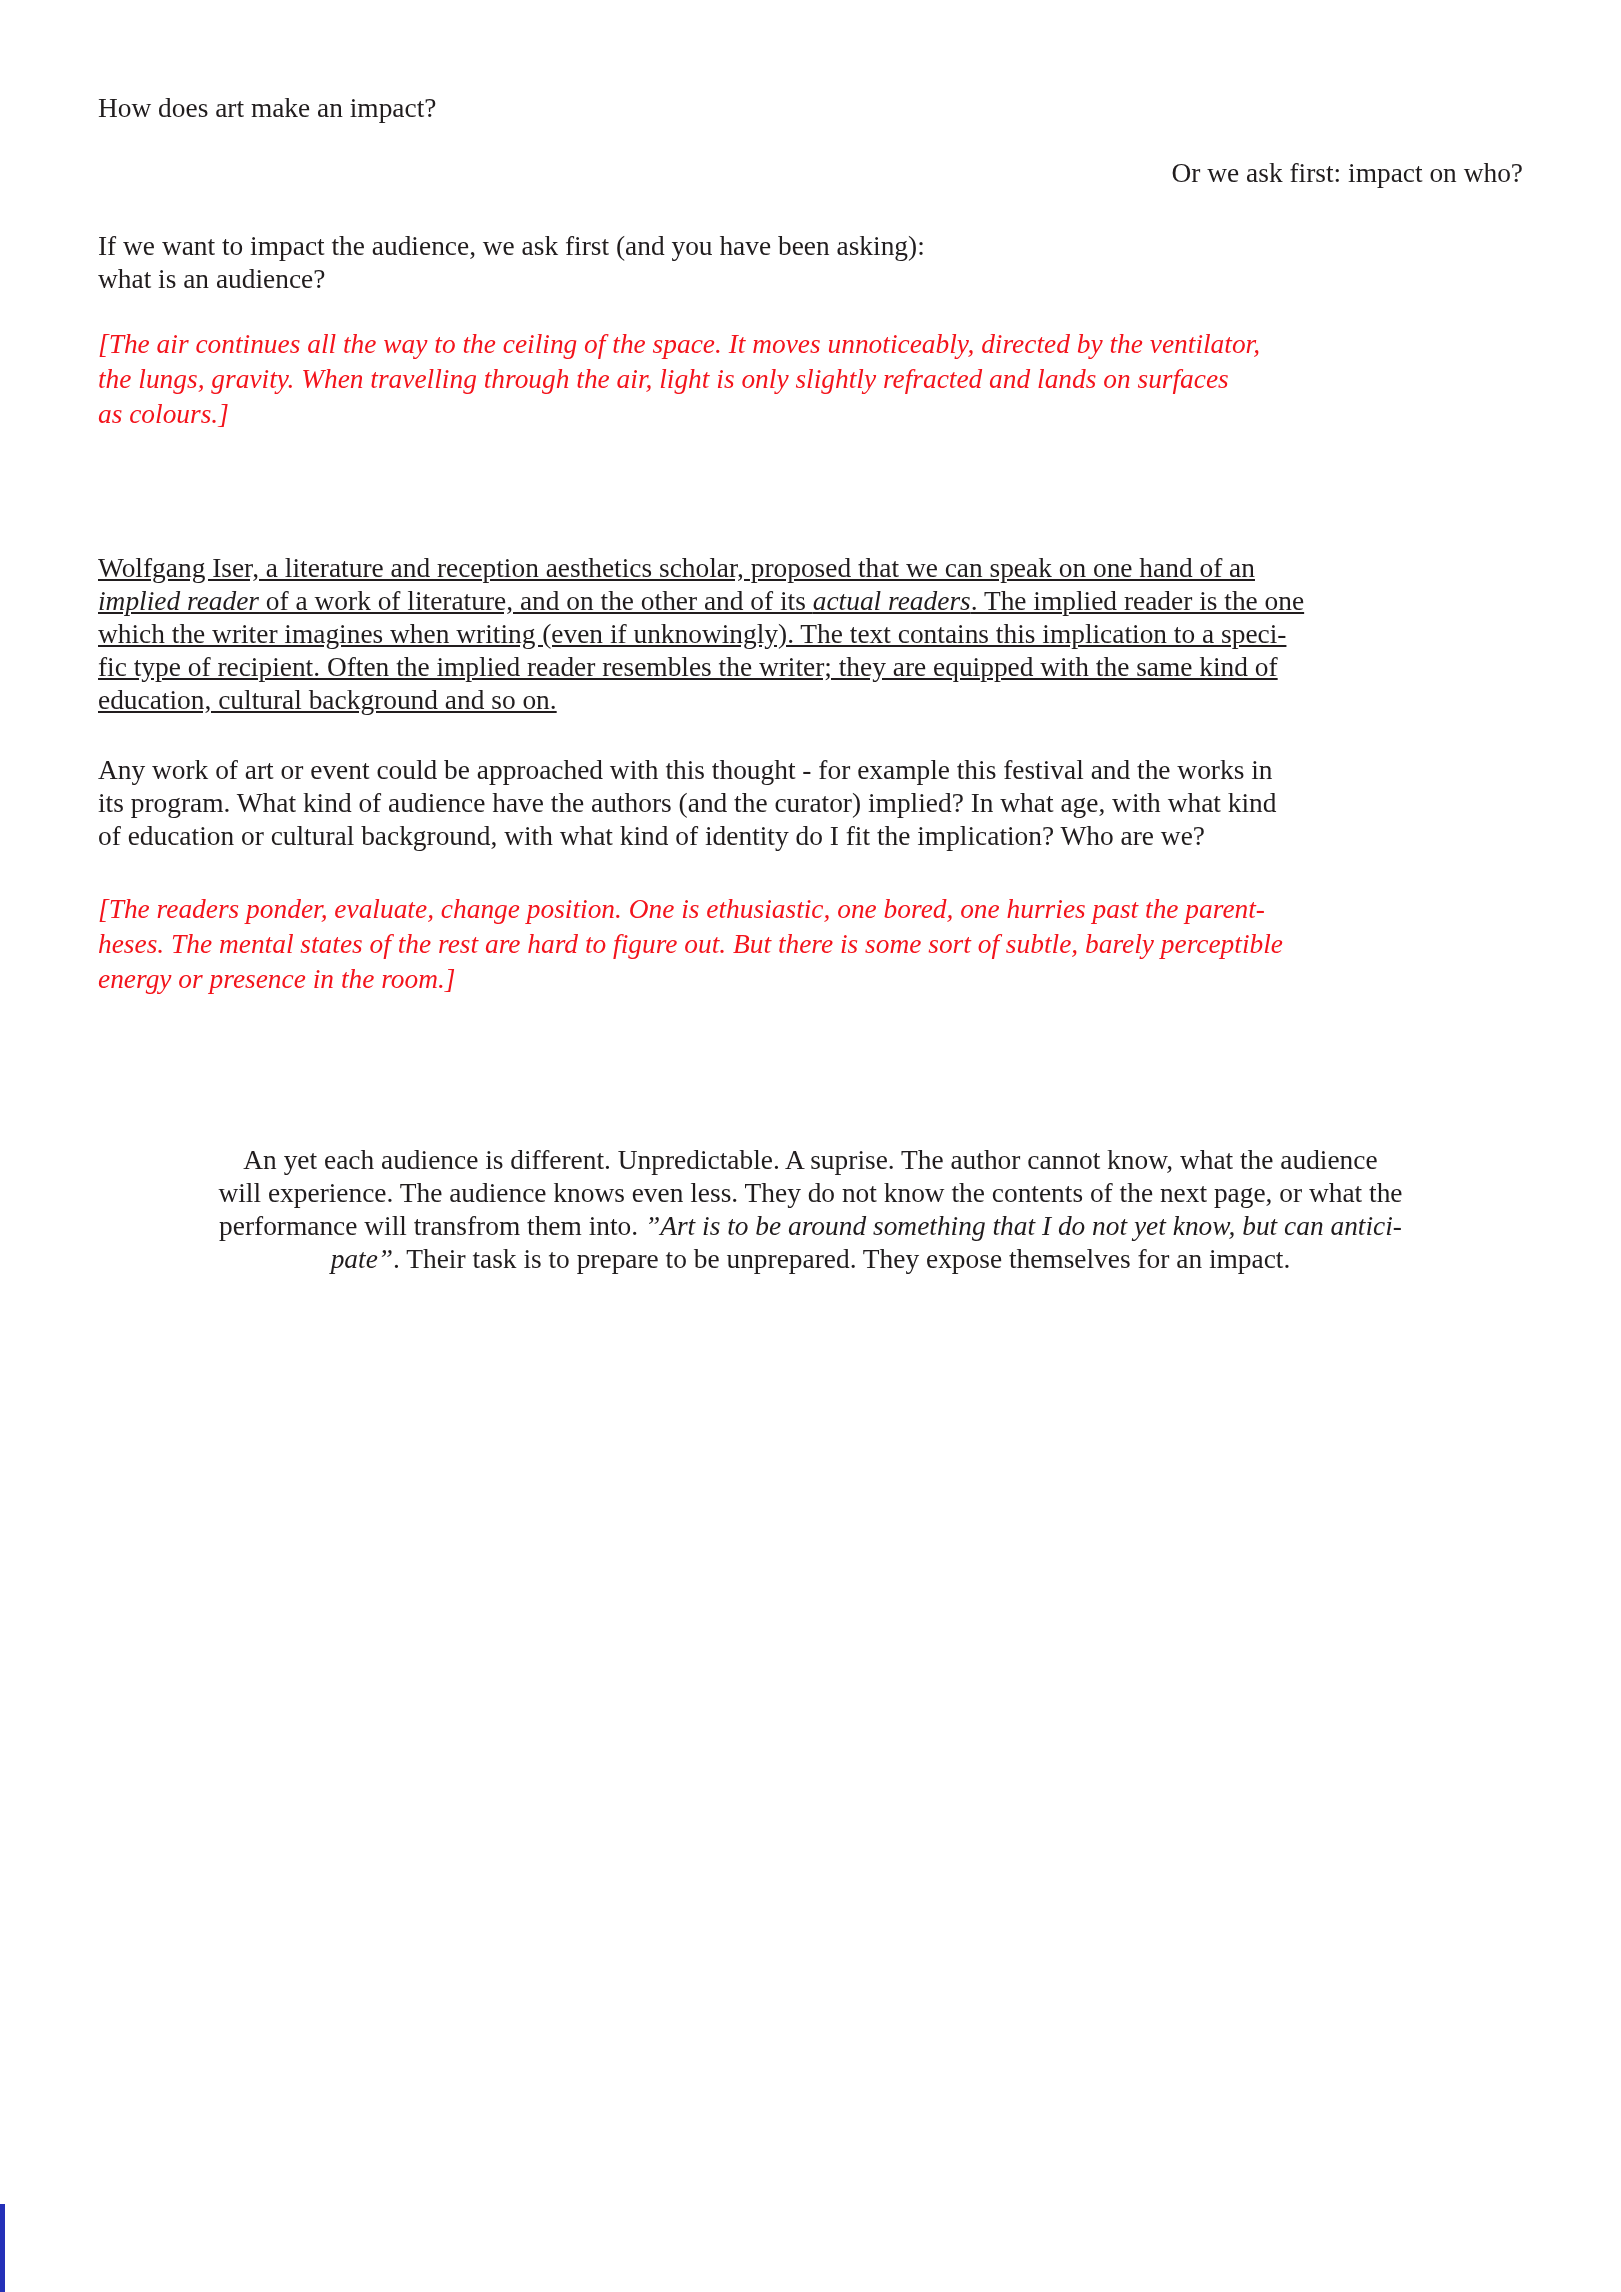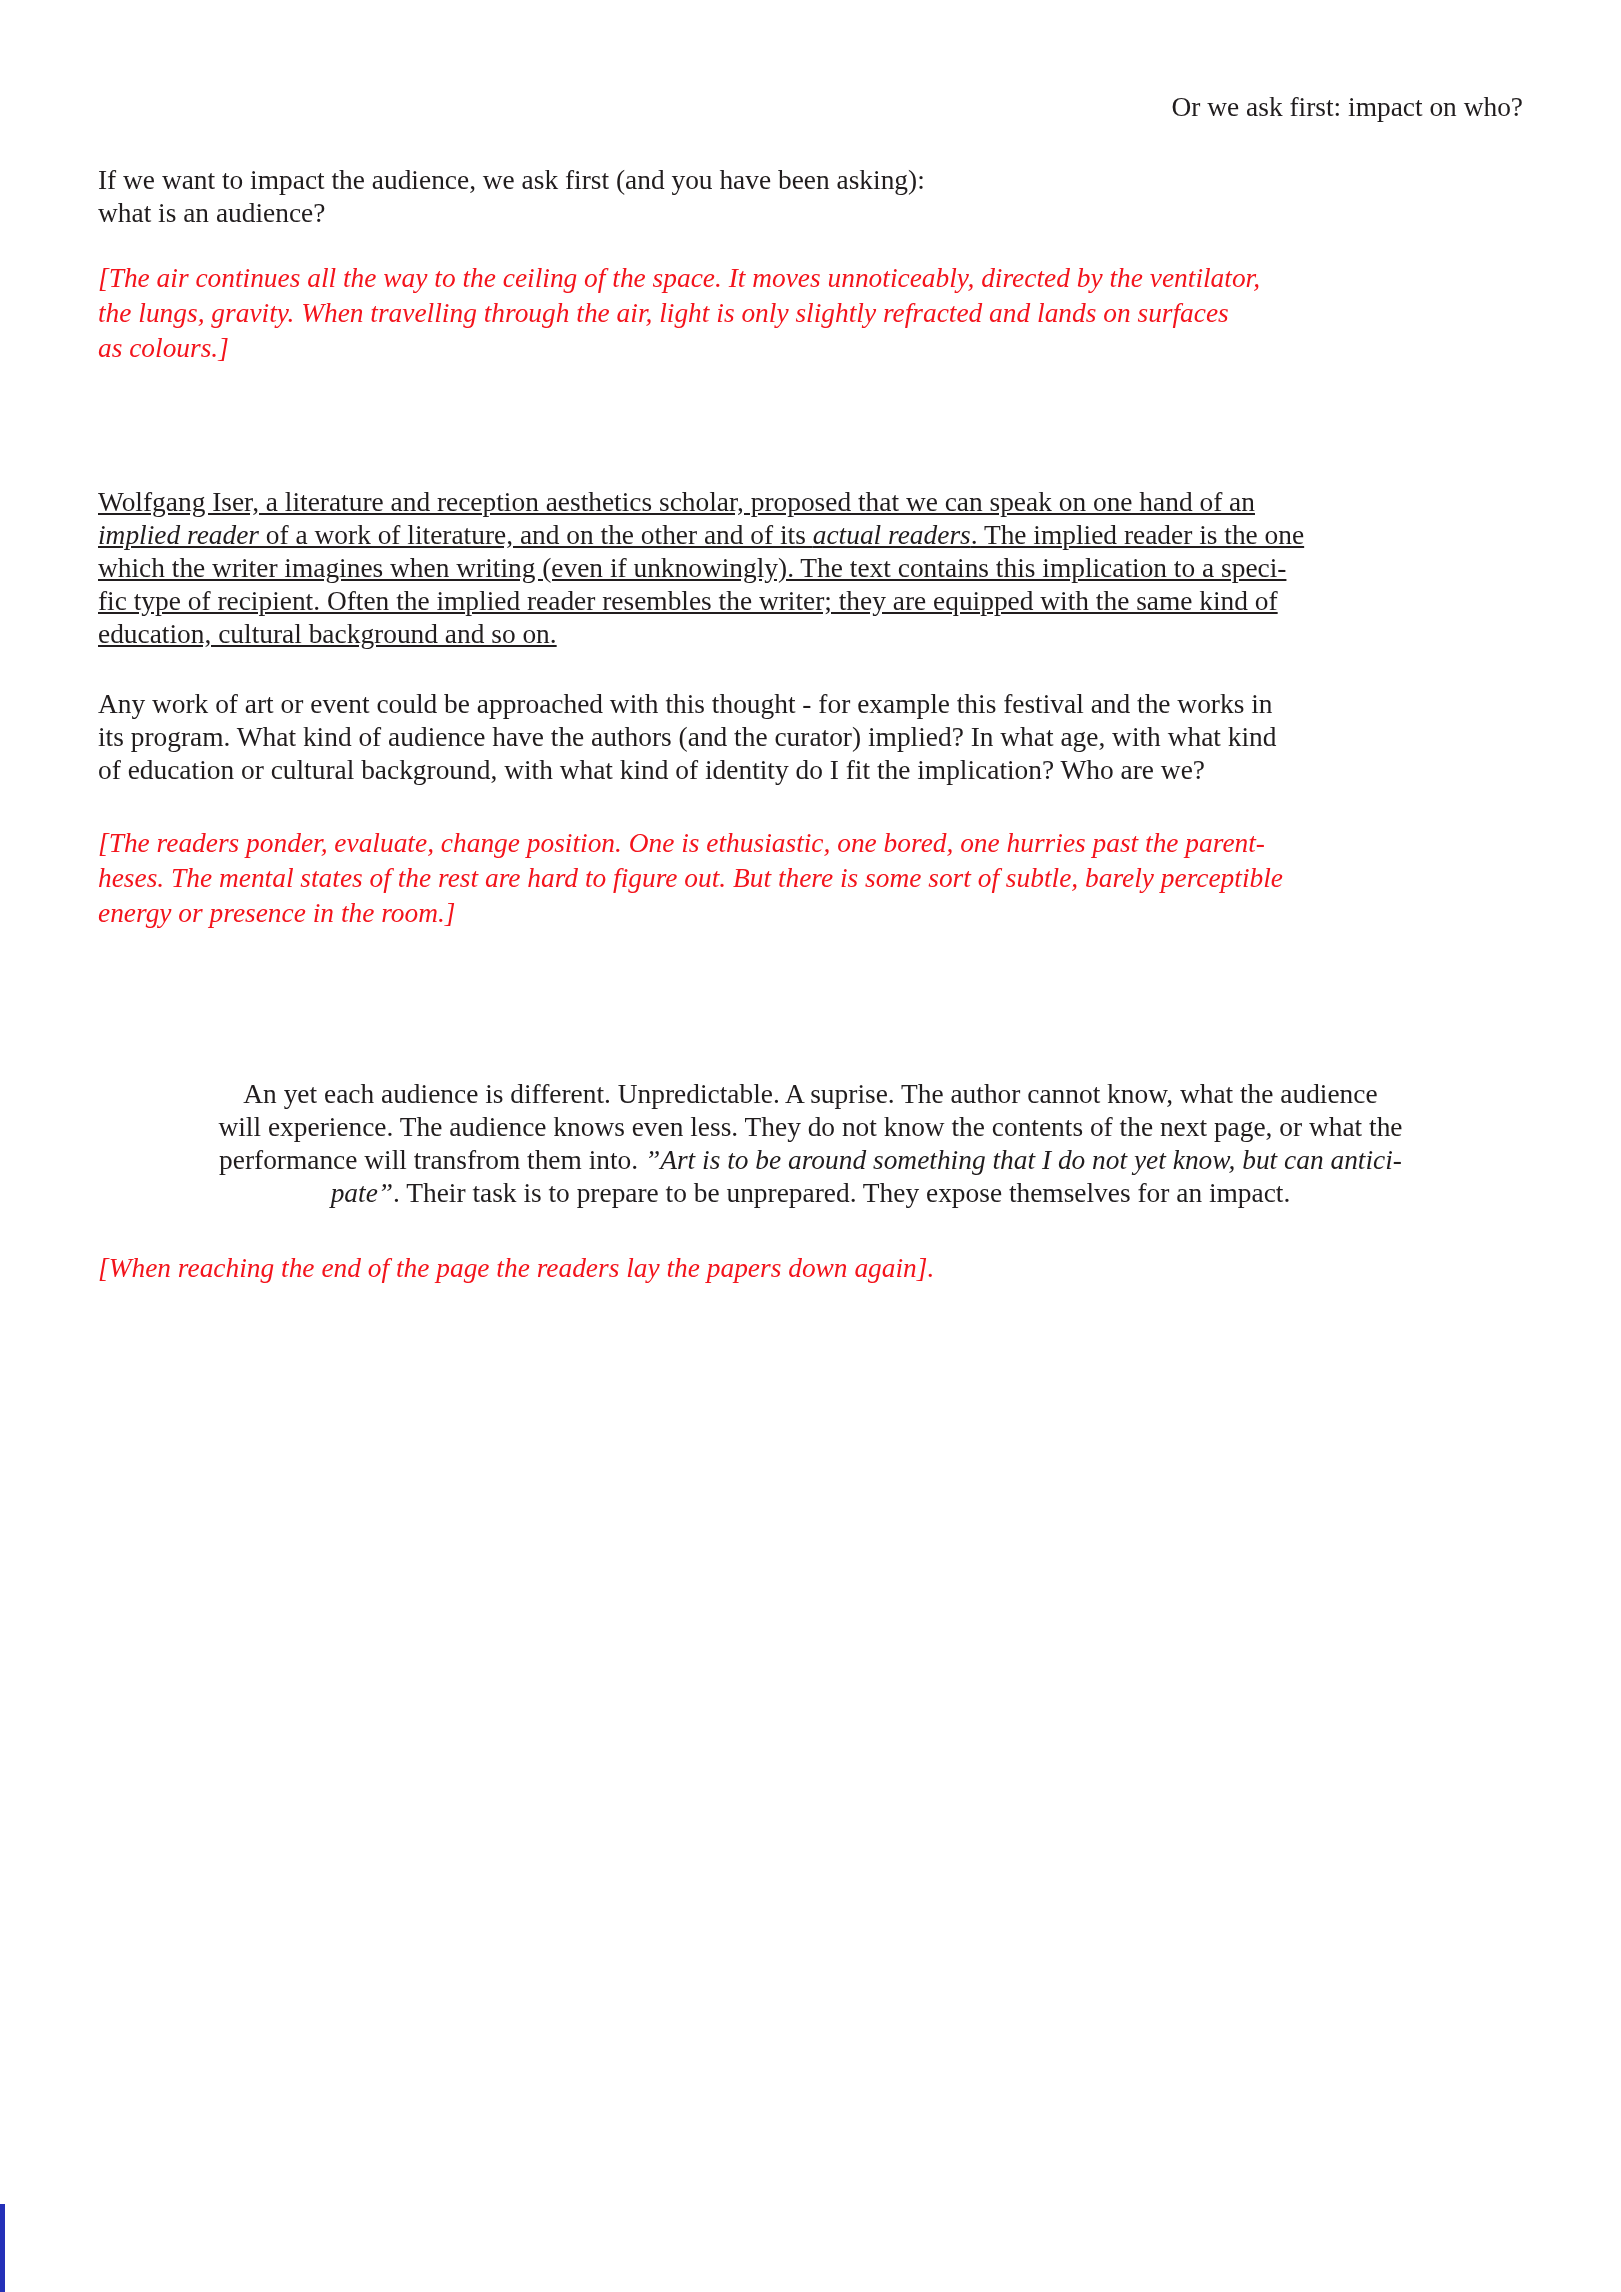--- a/index.html
+++ b/index.html
@@ -56,24 +56,24 @@
     width: 4.9px;
     height: 89px;
     background: var(--blue);
   }
 </style>
 </head>
 <body>
 
 <div class="page" data-name="document-page">
   <div class="content" id="content" data-name="document-content">
+      <div class="block normal" data-name="block-impact-question"><div class="line" data-name="block-impact-question-line"><span data-name="block-impact-question-segment">How does art make an impact?</span></div></div>
       <div class="block normal" data-name="block-impact-on-who"><div class="line" data-name="block-impact-on-who-line"><span data-name="block-impact-on-who-segment">Or we ask first: impact on who?</span></div></div>
       <div class="block normal" data-name="block-what-is-audience"><div class="line" data-name="block-what-is-audience-line"><span data-name="block-what-is-audience-segment">If we want to impact the audience, we ask first (and you have been asking):</span></div><div class="line" data-name="block-what-is-audience-line"><span data-name="block-what-is-audience-segment">what is an audience?</span></div></div>
       <div class="block red" data-name="block-stage-direction-air"><div class="line" data-name="block-stage-direction-air-line"><span data-name="block-stage-direction-air-segment">[The air continues all the way to the ceiling of the space. It moves unnoticeably, directed by the ventilator,</span></div><div class="line" data-name="block-stage-direction-air-line"><span data-name="block-stage-direction-air-segment">the lungs, gravity. When travelling through the air, light is only slightly refracted and lands on surfaces</span></div><div class="line" data-name="block-stage-direction-air-line"><span data-name="block-stage-direction-air-segment">as colours.]</span></div></div>
       <div class="block normal" data-name="block-wolfgang-iser"><div class="line" data-name="block-wolfgang-iser-line"><span data-name="block-wolfgang-iser-segment">Wolfgang Iser, a literature and reception aesthetics scholar, proposed that we can speak on one hand of an</span></div><div class="line" data-name="block-wolfgang-iser-line"><span class="it" data-name="block-wolfgang-iser-segment">implied reader</span><span data-name="block-wolfgang-iser-segment"> of a work of literature, and on the other and of its </span><span class="it" data-name="block-wolfgang-iser-segment">actual readers</span><span data-name="block-wolfgang-iser-segment">. The implied reader is the one</span></div><div class="line" data-name="block-wolfgang-iser-line"><span data-name="block-wolfgang-iser-segment">which the writer imagines when writing (even if unknowingly). The text contains this implication to a speci-</span></div><div class="line" data-name="block-wolfgang-iser-line"><span data-name="block-wolfgang-iser-segment">fic type of recipient. Often the implied reader resembles the writer; they are equipped with the same kind of</span></div><div class="line" data-name="block-wolfgang-iser-line"><span data-name="block-wolfgang-iser-segment">education, cultural background and so on.</span></div></div>
       <div class="block normal" data-name="block-any-work"><div class="line" data-name="block-any-work-line"><span data-name="block-any-work-segment">Any work of art or event could be approached with this thought - for example this festival and the works in</span></div><div class="line" data-name="block-any-work-line"><span data-name="block-any-work-segment">its program. What kind of audience have the authors (and the curator) implied? In what age, with what kind</span></div><div class="line" data-name="block-any-work-line"><span data-name="block-any-work-segment">of education or cultural background, with what kind of identity do I fit the implication? Who are we?</span></div></div>
       <div class="block red" data-name="block-stage-direction-readers"><div class="line" data-name="block-stage-direction-readers-line"><span data-name="block-stage-direction-readers-segment">[The readers ponder, evaluate, change position. One is ethusiastic, one bored, one hurries past the parent-</span></div><div class="line" data-name="block-stage-direction-readers-line"><span data-name="block-stage-direction-readers-segment">heses. The mental states of the rest are hard to figure out. But there is some sort of subtle, barely perceptible</span></div><div class="line" data-name="block-stage-direction-readers-line"><span data-name="block-stage-direction-readers-segment">energy or presence in the room.]</span></div></div>
       <div class="block normal" data-name="block-each-audience"><div class="line" data-name="block-each-audience-line"><span data-name="block-each-audience-segment">An yet each audience is different. Unpredictable. A suprise. The author cannot know, what the audience</span></div><div class="line" data-name="block-each-audience-line"><span data-name="block-each-audience-segment">will experience. The audience knows even less. They do not know the contents of the next page, or what the</span></div><div class="line" data-name="block-each-audience-line"><span data-name="block-each-audience-segment">performance will transfrom them into. </span><span class="it" data-name="block-each-audience-segment">”Art is to be around something that I do not yet know, but can antici-</span></div><div class="line" data-name="block-each-audience-line"><span class="it" data-name="block-each-audience-segment">pate”</span><span data-name="block-each-audience-segment">. Their task is to prepare to be unprepared. They expose themselves for an impact.</span></div></div>
-      <div class="block red" data-name="block-stage-direction-end"><div class="line" data-name="block-stage-direction-end-line"><span data-name="block-stage-direction-end-segment">[When reaching the end of the page the readers lay the papers down again].</span></div></div>
     </div>
   <div class="edge-marker" data-name="page-edge-marker"></div>
 </div>
 
 
 </body></html>

